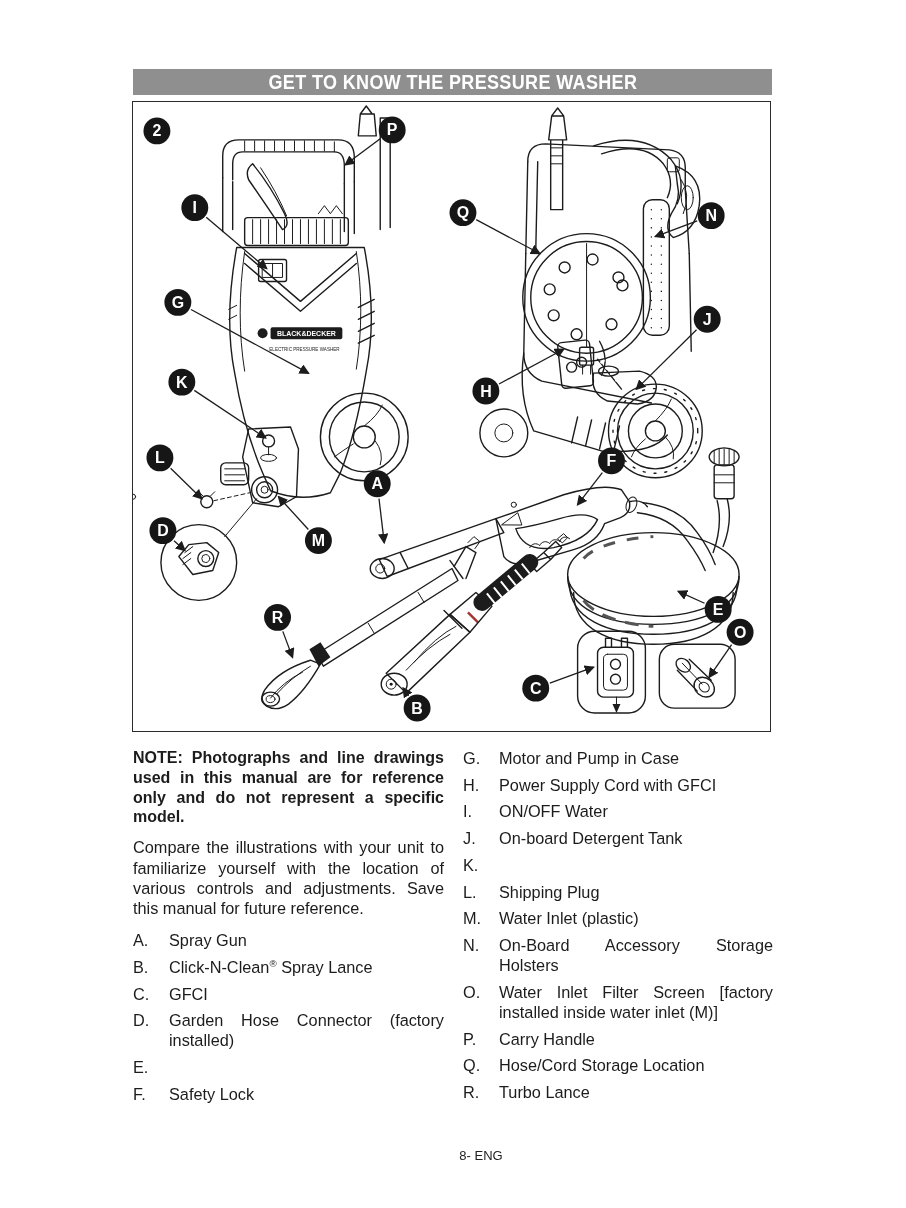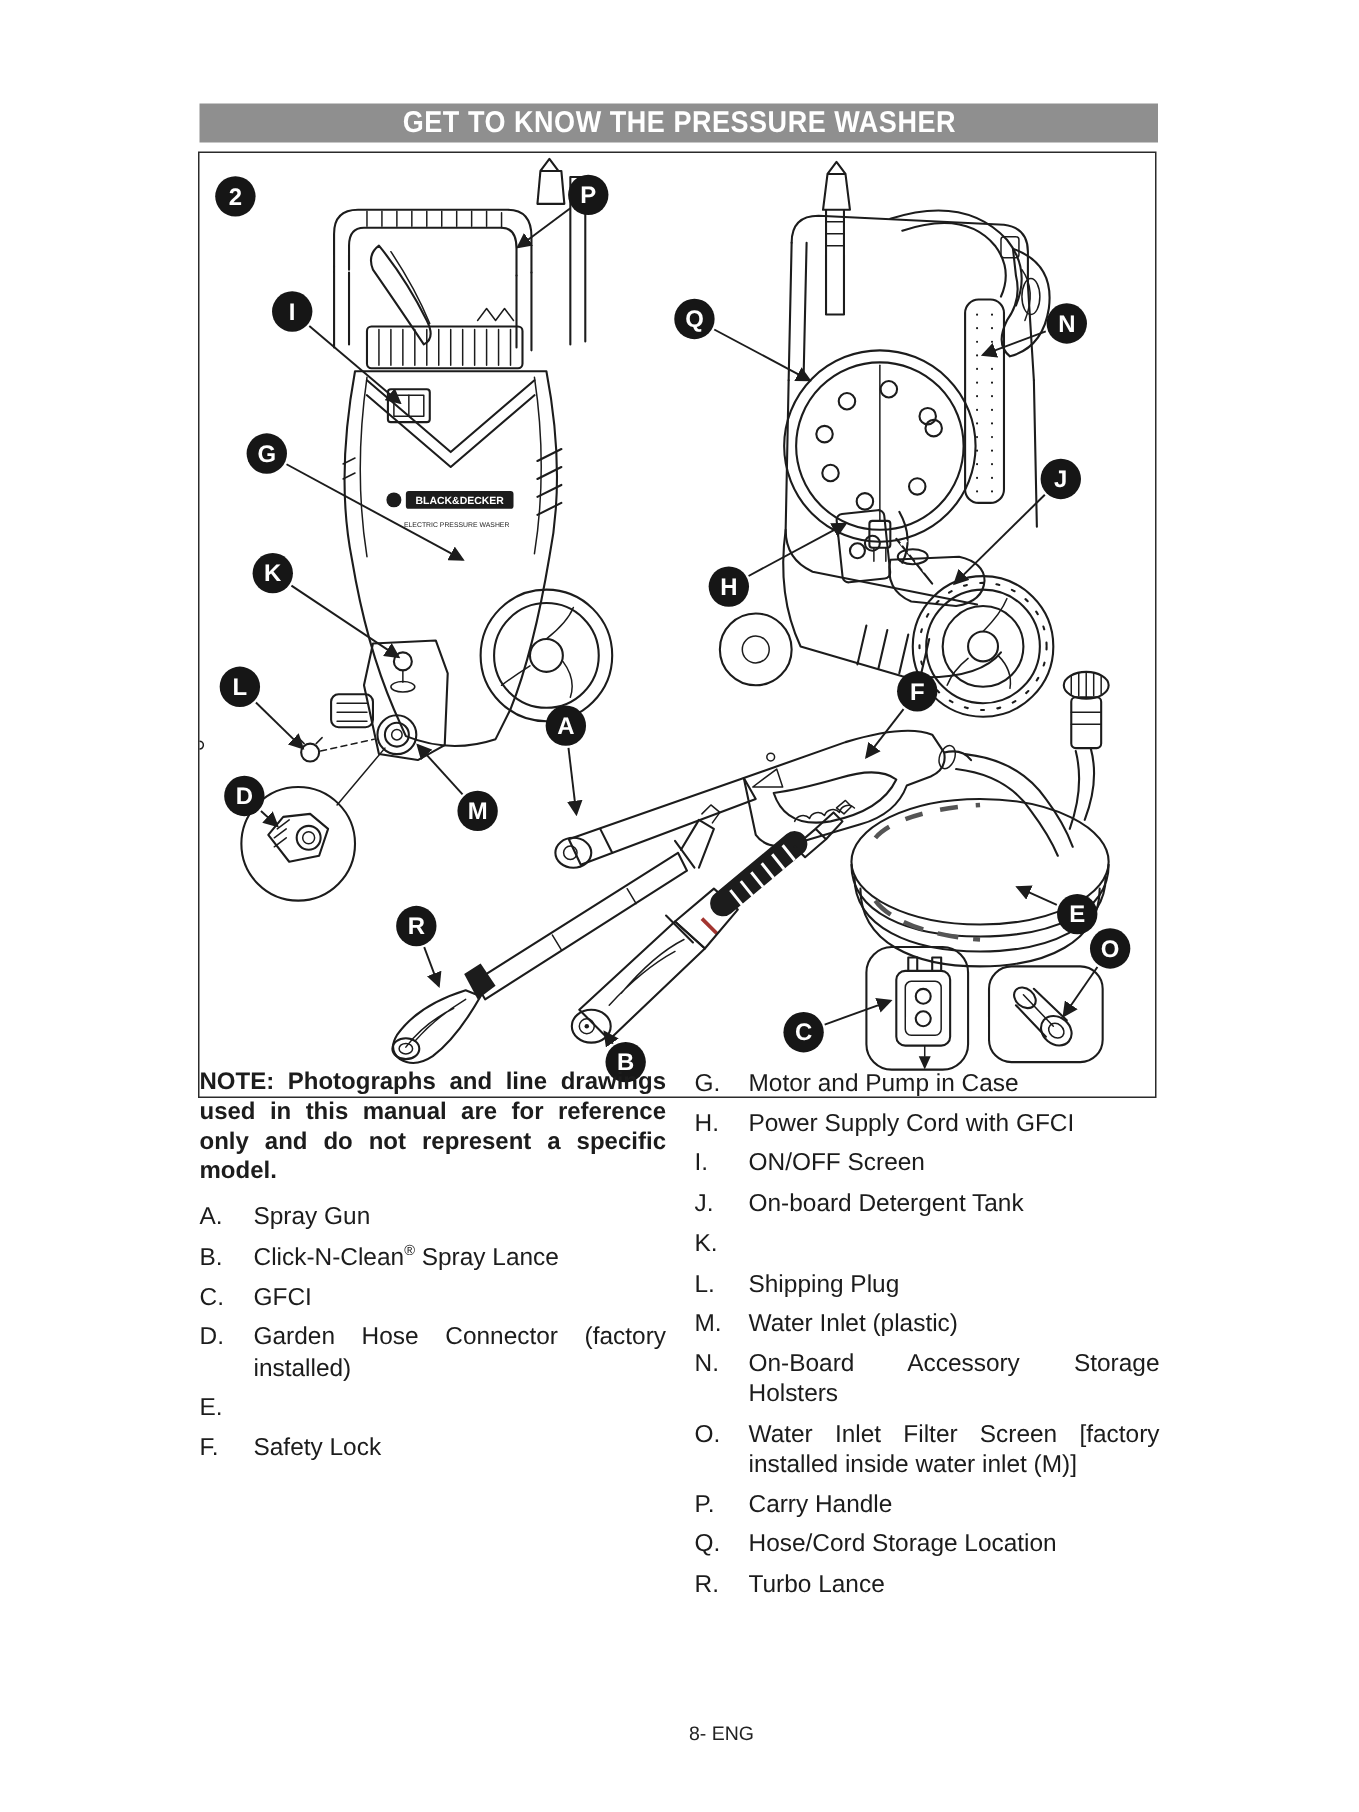--- a/index.html
+++ b/index.html
@@ -8,21 +8,21 @@
   .header-bar{position:absolute;left:133px;top:69px;width:639px;height:26px;
         display:flex;align-items:center;justify-content:center;}
   .header-title{color:#ffffff;font-weight:700;font-size:20px;letter-spacing:.4px;
         transform:scaleX(.9);white-space:nowrap;}
   .diagram-box{position:absolute;left:132px;top:101px;width:639px;height:631px;
         border:1.6px solid #2b2b2b;box-sizing:border-box;background:#fff;}
   .diagram-box svg{display:block;width:100%;height:100%;}
   .ln{fill:none;stroke:#1c1c1c;stroke-width:1.4;stroke-linecap:round;stroke-linejoin:round;}
   .thin{stroke-width:1;}
   .fl{fill:#1c1c1c;stroke:none;}
-  .col{position:absolute;top:712px;font-size:16.3px;line-height:1.24;text-align:justify;}
+  .col{position:absolute;top:748px;font-size:16.3px;line-height:1.24;text-align:justify;}
   .col-left{left:133px;width:311px;}
   .col-right{left:463px;width:310px;}
   p.note{font-weight:700;font-size:16px;margin:0 0 10px 0;}
   p.bodytext{margin:0 0 12px 0;}
   .part-item{display:flex;margin-bottom:6.5px;}
   .part-key{width:36px;flex:0 0 36px;}
   .part-label{flex:1;text-align:justify;}
   sup{font-size:60%;vertical-align:super;line-height:0;}
   .footer{position:absolute;left:0;top:1148px;width:906px;text-align:center;
         font-size:13px;color:#222;margin-left:28px;}
@@ -312,20 +312,21 @@
             <line x1="276.3980648345501" y1="595.7115211922144" x2="271" y2="588" stroke="#1c1c1c" stroke-width="1.3" marker-end="url(#arr)"></line>
             <circle cx="285" cy="608" r="13.5" fill="#161616"></circle>
             <text x="285" y="613.5" text-anchor="middle" font-size="16" font-weight="bold" fill="#ffffff" font-family="&quot;Liberation Sans&quot;, sans-serif">B</text>
           </g>
         </g>
     </svg>
   </div>
 
   <div class="col col-left">
     <p class="note">NOTE: Photographs and line drawings used in this manual are for reference only and do not represent a specific model.</p>
+    <p class="bodytext">Compare the illustrations with your unit to familiarize yourself with the location of various controls and adjustments. Save this manual for future reference.</p>
     <div id="parts-left">
         <div class="part-item">
           <span class="part-key">A.</span>
           <span class="part-label">Spray Gun</span>
         </div>
         <div class="part-item">
           <span class="part-key">B.</span>
           <span class="part-label">Click-N-Clean<sup>®</sup> Spray Lance</span>
         </div>
         <div class="part-item">
@@ -351,21 +352,21 @@
         <div class="part-item">
           <span class="part-key">G.</span>
           <span class="part-label">Motor and Pump in Case</span>
         </div>
         <div class="part-item">
           <span class="part-key">H.</span>
           <span class="part-label">Power Supply Cord with GFCI</span>
         </div>
         <div class="part-item">
           <span class="part-key">I.</span>
-          <span class="part-label">ON/OFF Screen</span>
+          <span class="part-label">ON/OFF Water</span>
         </div>
         <div class="part-item">
           <span class="part-key">J.</span>
           <span class="part-label">On-board Detergent Tank</span>
         </div>
         <div class="part-item">
           <span class="part-key">K.</span>
         </div>
         <div class="part-item">
           <span class="part-key">L.</span>

